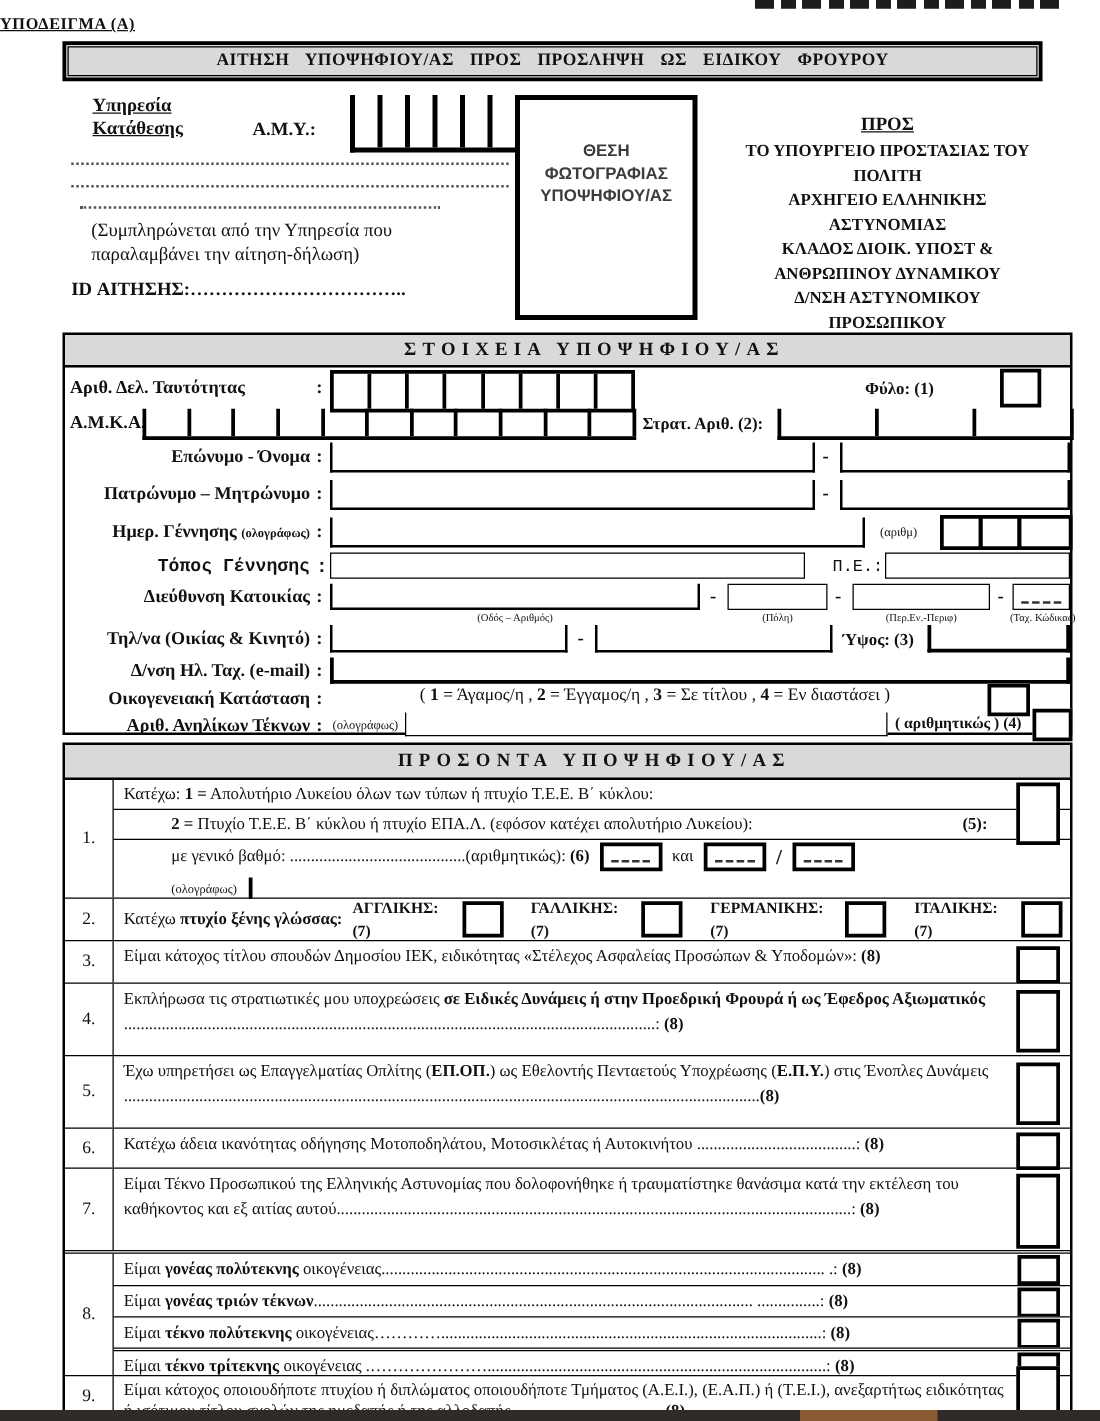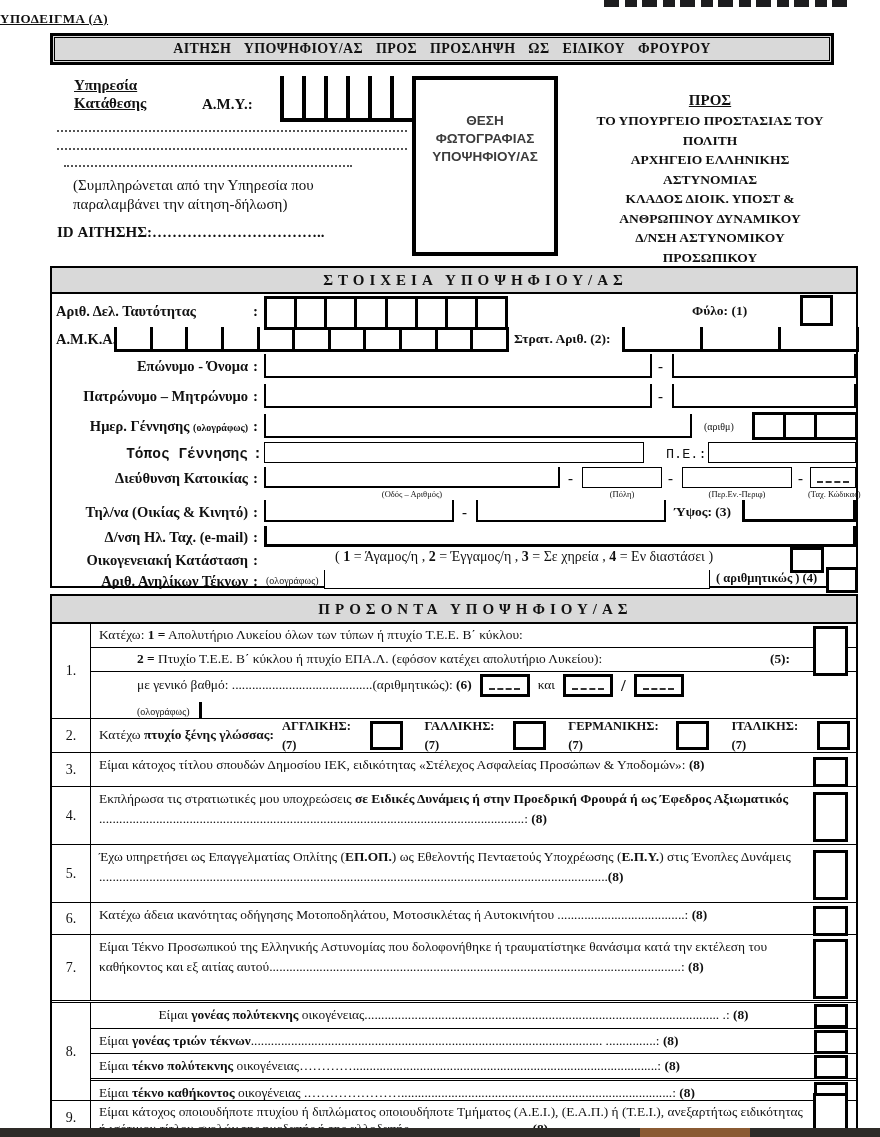--- a/index.html
+++ b/index.html
@@ -231,21 +231,21 @@
 
     <div class="srow" style="height:24px;padding-left:32px;">
       <span class="lab">Δ/νση Ηλ. Ταχ. (e-mail)</span>
       <span class="colon">:</span>
       <div class="fld thick" style="left:212px;top:1px;width:592px;height:21px;"></div>
     </div>
 
     <div class="srow" style="height:21px;">
       <span class="lab">Οικογενειακή Κατάσταση</span>
       <span class="colon">:</span>
-      <div class="abs" style="left:212px;top:0;width:520px;text-align:center;font-size:14px;"><span>( </span><span class="b">1</span><span> = Άγαμος/η , </span><span class="b">2</span><span> = Έγγαμος/η , </span><span class="b">3</span><span> = Σε χηρεία , </span><span class="b">4</span><span> = Εν διαστάσει )</span></div>
+      <div class="abs" style="left:212px;top:0;width:520px;text-align:center;font-size:14px;"><span>( </span><span class="b">1</span><span> = Άγαμος/η , </span><span class="b">2</span><span> = Έγγαμος/η , </span><span class="b">3</span><span> = Σε τίτλου , </span><span class="b">4</span><span> = Εν διαστάσει )</span></div>
       <div class="cbx" style="left:738px;top:-2px;width:28px;height:20px;"></div>
     </div>
 
     <div class="srow" style="height:22px;">
       <span class="lab"><span>Αριθ. </span><span class="b">Ανηλίκων</span><span> Τέκνων</span></span>
       <span class="colon">:</span>
       <span class="abs small" style="left:214px;top:5px;">(ολογράφως)</span>
       <div class="fld thin" style="left:272px;top:0;width:386px;height:19px;border-top:none;"></div>
       <span class="abs" style="left:664px;top:1px;font-weight:bold;font-size:12.5px;">( αριθμητικώς ) (4)</span>
       <div class="cbx" style="left:774px;top:-3px;width:26px;height:20px;"></div>
@@ -330,34 +330,34 @@
       <div class="pnum">7.</div>
       <div class="pbody">
         <div class="ptext"><span>Είμαι Τέκνο Προσωπικού της Ελληνικής Αστυνομίας που δολοφονήθηκε ή τραυματίστηκε θανάσιμα κατά την εκτέλεση του καθήκοντος και εξ αιτίας αυτού...........................................................................................................................: </span><span class="b">(8)</span></div>
         <div class="cb" style="top:4px;height:54px;"></div>
       </div>
     </div>
 
     <div class="prow dbl" style="height:100px;">
       <div class="pnum">8.</div>
       <div class="pbody" style="padding:0;">
-        <div style="position:relative;height:25px;padding:2px 48px 0 8px;box-sizing:border-box;white-space:nowrap;overflow:hidden;text-align:center;">
+        <div style="position:relative;height:25px;padding:2px 48px 0 8px;box-sizing:border-box;white-space:nowrap;overflow:hidden;">
           <span><span>Είμαι </span><span class="b">γονέας πολύτεκνης</span><span> οικογένειας.......................................................................................................... .: </span><span class="b">(8)</span></span>
           <div class="cb" style="top:1px;height:18px;width:28px;"></div>
         </div>
         <div style="position:relative;height:25px;padding:2px 48px 0 8px;box-sizing:border-box;border-top:1px solid #000;white-space:nowrap;overflow:hidden;">
           <span><span>Είμαι </span><span class="b">γονέας τριών τέκνων</span><span>......................................................................................................... ...............: </span><span class="b">(8)</span></span>
           <div class="cb" style="top:1px;height:18px;width:28px;"></div>
         </div>
         <div style="position:relative;height:25px;padding:2px 48px 0 8px;box-sizing:border-box;border-top:1px solid #000;white-space:nowrap;overflow:hidden;">
           <span><span> Είμαι </span><span class="b">τέκνο πολύτεκνης</span><span> οικογένειας…………...........................................................................................: </span><span class="b">(8)</span></span>
           <div class="cb" style="top:1px;height:18px;width:28px;"></div>
         </div>
         <div style="position:relative;height:25px;padding:2px 48px 0 8px;box-sizing:border-box;border-top:3px double #000;white-space:nowrap;overflow:hidden;">
-          <span><span>Είμαι </span><span class="b">τέκνο καθήκοντος</span><span> οικογένειας .………………….................................................................................: </span><span class="b">(8)</span></span>
+          <span><span>Είμαι </span><span class="b">τέκνο τρίτεκνης</span><span> οικογένειας .………………….................................................................................: </span><span class="b">(8)</span></span>
           <div class="cb" style="top:1px;height:18px;width:28px;"></div>
         </div>
       </div>
     </div>
 
     <div class="prow" style="height:35px;">
       <div class="pnum">9.</div>
       <div class="pbody">
         <div class="ptext" style="line-height:1.3;"><span>Είμαι κάτοχος οποιουδήποτε πτυχίου ή διπλώματος οποιουδήποτε Τμήματος (Α.Ε.Ι.), (Ε.Α.Π.) ή (Τ.Ε.Ι.), ανεξαρτήτως ειδικότητας ή ισότιμου τίτλου σχολών της ημεδαπής ή της αλλοδαπής ................................... </span><span class="b">(8)</span></div>
         <div class="cb" style="top:-8px;height:38px;"></div>

